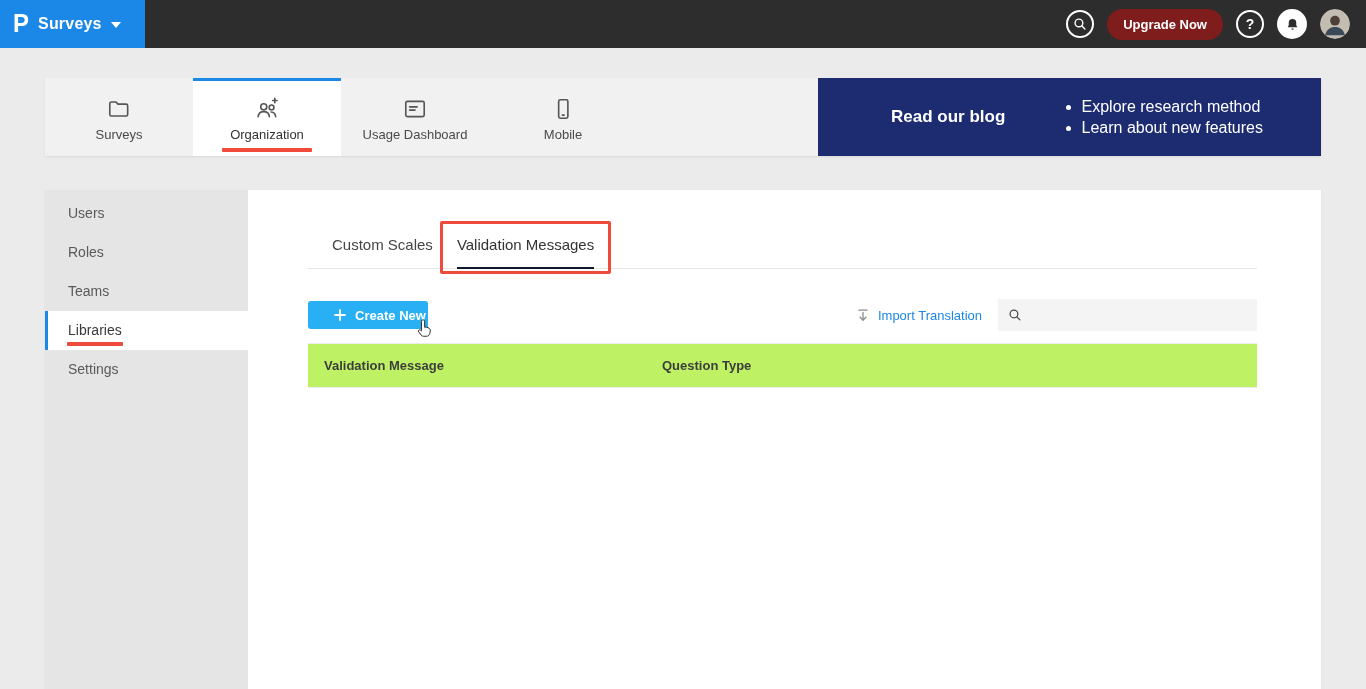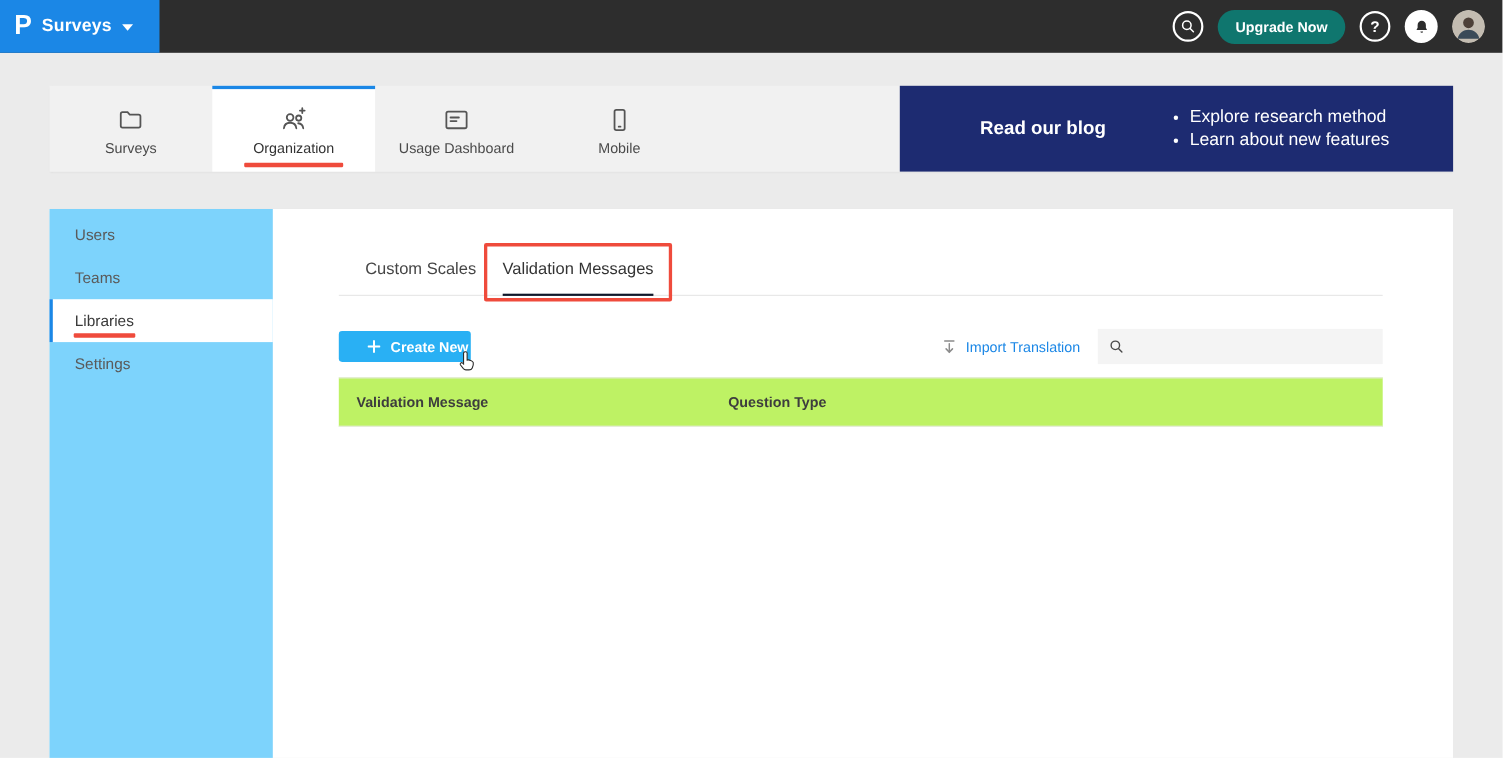--- a/index.html
+++ b/index.html
@@ -7,42 +7,42 @@
   body { font-family:"Liberation Sans", sans-serif; background:#ebebeb; position:relative; }
 
   
   .topbar { position:absolute; top:0; left:0; width:100%; height:48px; background:#2d2d2d; display:flex; align-items:center; }
   .logo-block { width:145px; height:48px; background:#1b87e6; display:flex; align-items:center; padding-left:13px; gap:9px; cursor:pointer; }
   .p-logo { color:#fff; font-size:24px; font-weight:bold; line-height:1; transform:scaleY(1.05); }
   .app-name { color:#fff; font-size:16px; font-weight:700; letter-spacing:.2px; }
   .caret-down { width:0; height:0; border-left:5px solid transparent; border-right:5px solid transparent; border-top:6px solid #fff; margin-top:2px; }
   .topbar-right { margin-left:auto; display:flex; align-items:center; gap:13px; padding-right:16px; }
   .circle-btn { width:28px; height:28px; border:2px solid #fff; border-radius:50%; display:flex; align-items:center; justify-content:center; color:#fff; font-size:14px; font-weight:bold; cursor:pointer; }
-  .upgrade-btn { background:#0f766e; color:#fff; border:none; border-radius:16px; font-family:"Liberation Sans",sans-serif; font-size:13px; font-weight:700; padding:8px 16px; cursor:pointer; }
+  .upgrade-btn { background:#7f1d1d; color:#fff; border:none; border-radius:16px; font-family:"Liberation Sans",sans-serif; font-size:13px; font-weight:700; padding:8px 16px; cursor:pointer; }
   .bell-circle { width:30px; height:30px; background:#fff; border-radius:50%; display:flex; align-items:center; justify-content:center; cursor:pointer; }
   .avatar { width:30px; height:30px; border-radius:50%; overflow:hidden; cursor:pointer; }
 
   
   .nav-card { position:absolute; left:45px; top:78px; width:1276px; height:78px; display:flex; box-shadow:0 1px 2px rgba(0,0,0,.08); }
   .nav-tabs { width:773px; background:#f1f1f1; display:flex; }
   .nav-tab { width:148px; height:78px; display:flex; flex-direction:column; align-items:center; justify-content:center; gap:5px; border-top:3px solid transparent; cursor:pointer; position:relative; }
   .nav-tab .tab-label { font-size:13px; color:#4a4a4a; }
   .nav-tab.active { background:#fff; border-top:3px solid #1b87e6; }
   .nav-tab.active .tab-label { color:#333; }
   .ann-underline { position:absolute; height:4px; background:#ef4b3c; border-radius:1px; }
   .nav-tab .ann-underline { bottom:4px; left:50%; transform:translateX(-50%); width:90px; }
 
   .blog-panel { width:503px; background:#1d2b71; display:flex; align-items:center; }
   .blog-title { color:#fff; font-size:17px; font-weight:700; margin-left:73px; cursor:pointer; }
   .blog-bullets { margin-left:auto; margin-right:58px; list-style:disc; padding-left:14px; }
   .blog-bullets li { color:#fff; font-size:16px; line-height:21px; }
 
   
   .main-card { position:absolute; left:45px; top:190px; width:1276px; bottom:0; background:#fff; display:flex; box-shadow:0 1px 2px rgba(0,0,0,.08); }
-  .side-nav { width:203px; background:#7dd3fc; padding-top:4px; flex-shrink:0; }
+  .side-nav { width:203px; background:#e5e5e5; padding-top:4px; flex-shrink:0; }
   .side-item { height:39px; line-height:39px; padding-left:20px; font-size:14px; color:#5a5a5a; cursor:pointer; position:relative; border-left:3px solid transparent; }
   .side-item.active { background:#fff; border-left:3px solid #1b87e6; color:#3a3a3a; }
   .side-item .ann-underline { left:19px; bottom:4px; width:56px; }
 
   .content { flex:1; position:relative; padding:0 64px 0 60px; }
   .content-tabs { display:flex; gap:24px; padding-left:24px; margin-top:40px; border-bottom:1px solid #e6e6e6; }
   .content-tab { font-size:15px; color:#454545; padding:6px 0 14px; cursor:pointer; position:relative; }
   .content-tab.active { color:#333; border-bottom:2px solid #0f172a; margin-bottom:-1px; }
   .ann-box { position:absolute; left:-17px; right:-17px; top:-9px; bottom:-7px; border:3px solid #ef4b3c; border-radius:2px; pointer-events:none; }
 
@@ -138,20 +138,21 @@
       <li>Explore research method</li>
       <li>Learn about new features</li>
     </ul>
   </div>
 </div>
 
 <div class="main-card">
 
   <div class="side-nav">
     <div class="side-item">Users</div>
+    <div class="side-item">Roles</div>
     <div class="side-item">Teams</div>
     <div class="side-item active">
       <span>Libraries</span>
       <span class="ann-underline"></span>
     </div>
     <div class="side-item">Settings</div>
   </div>
 
   <div class="content">
 

